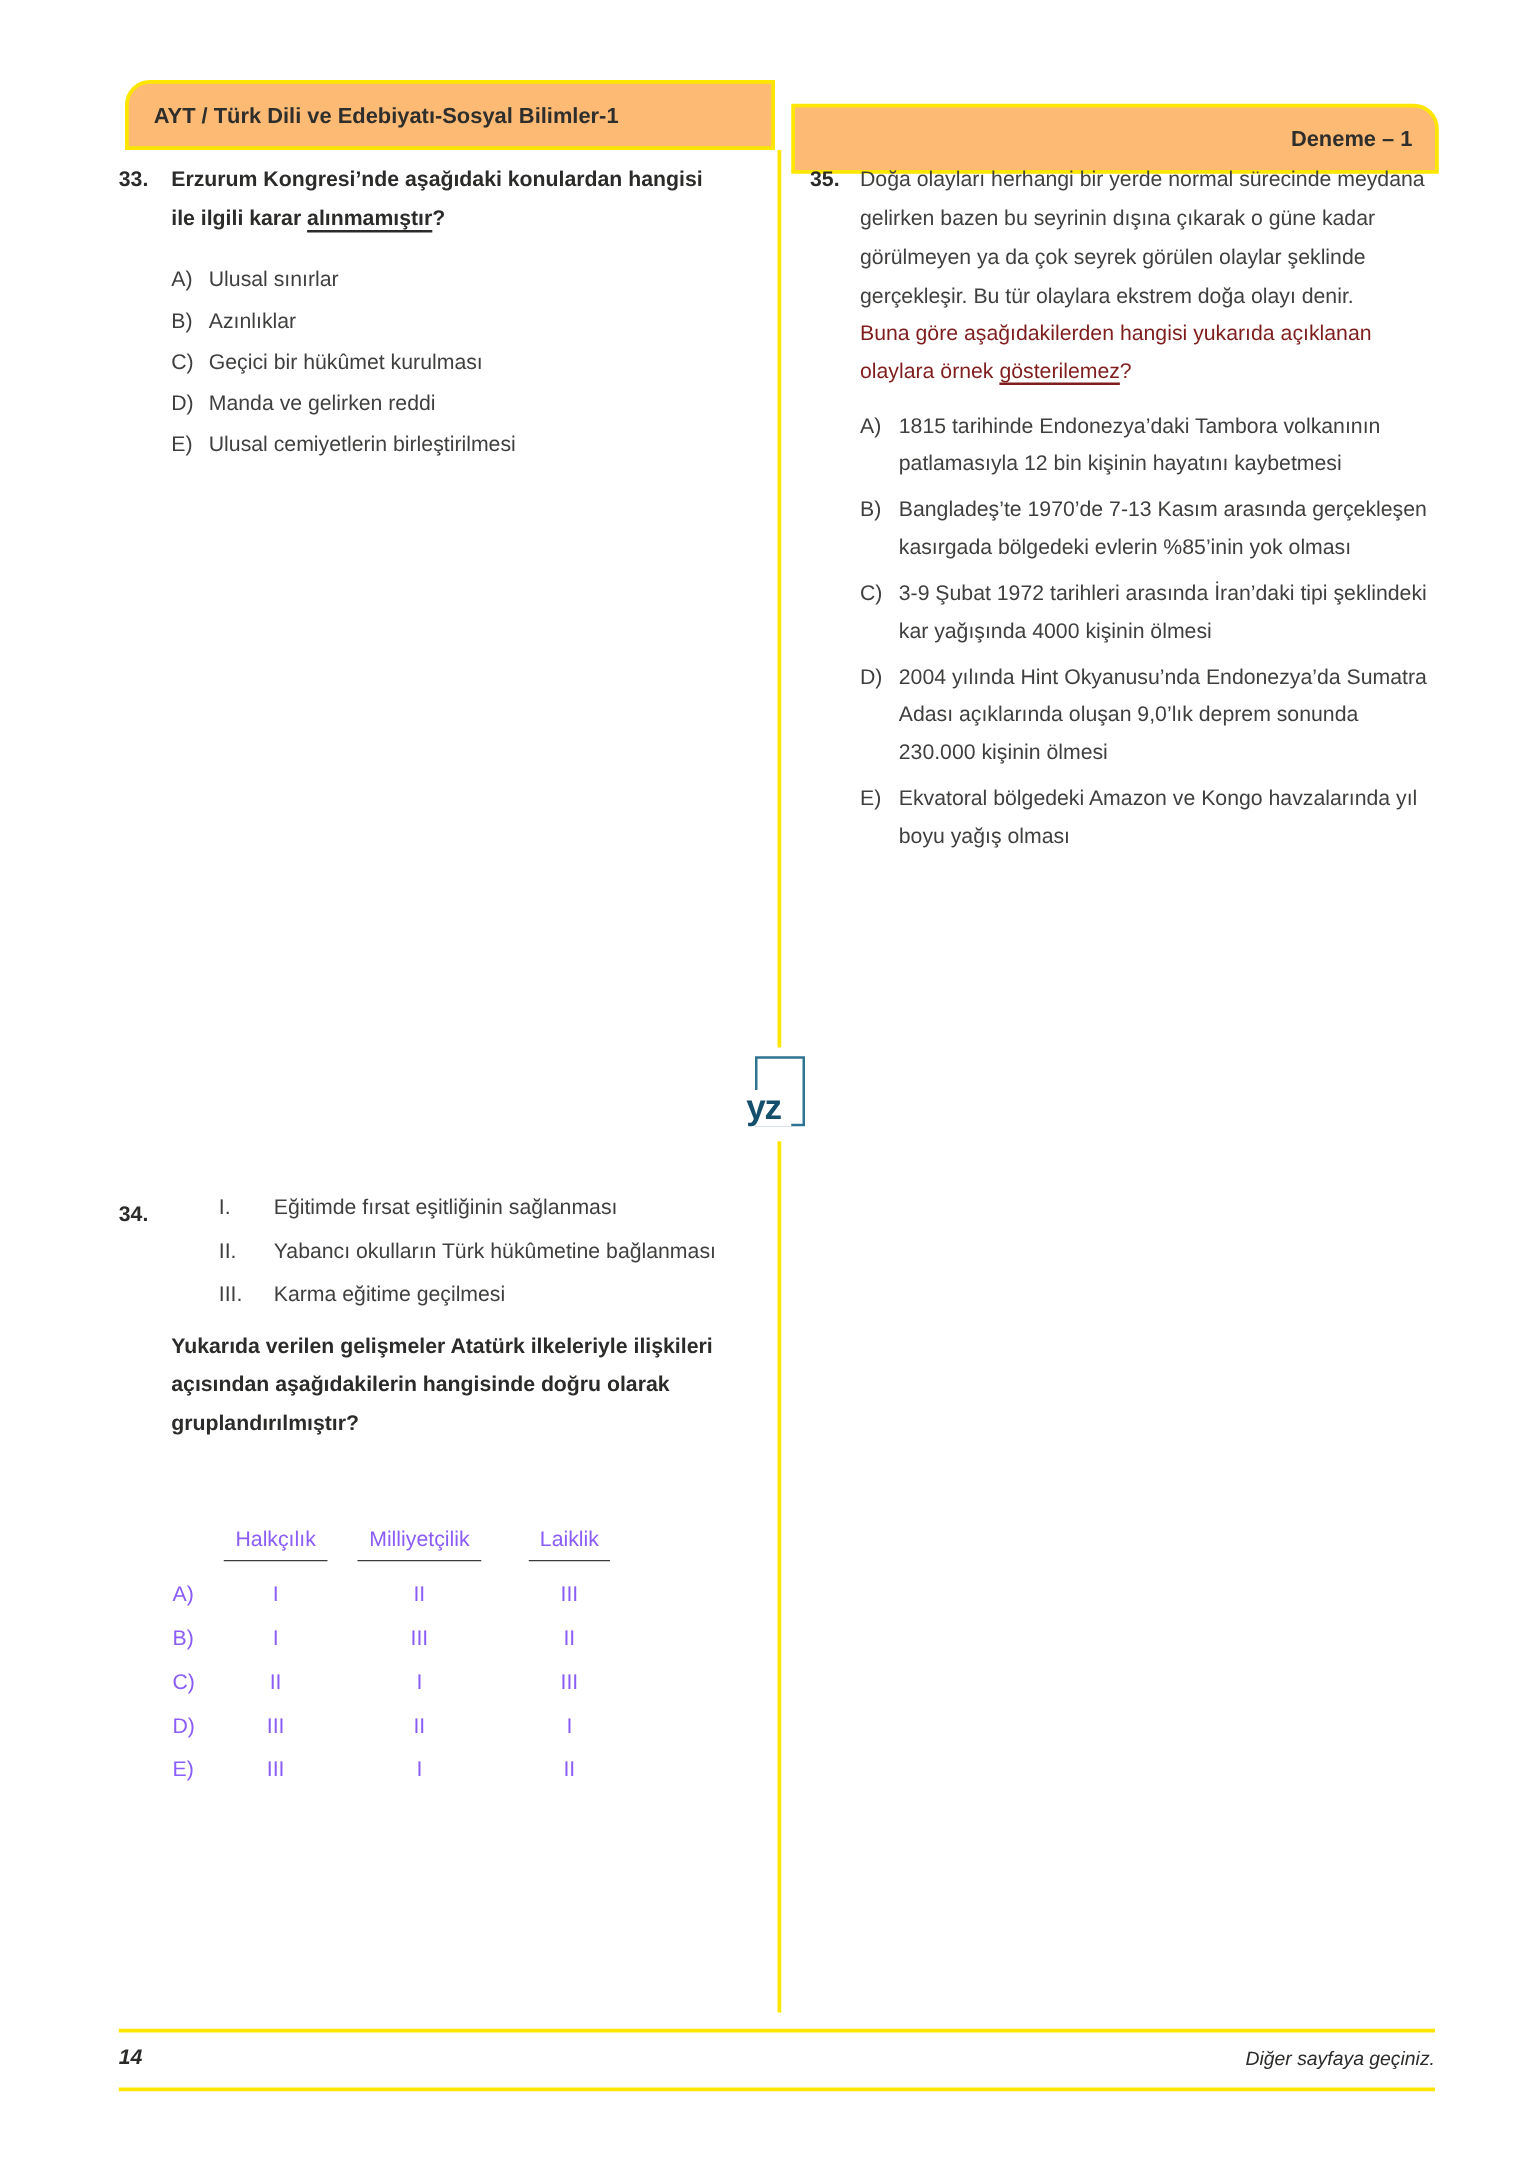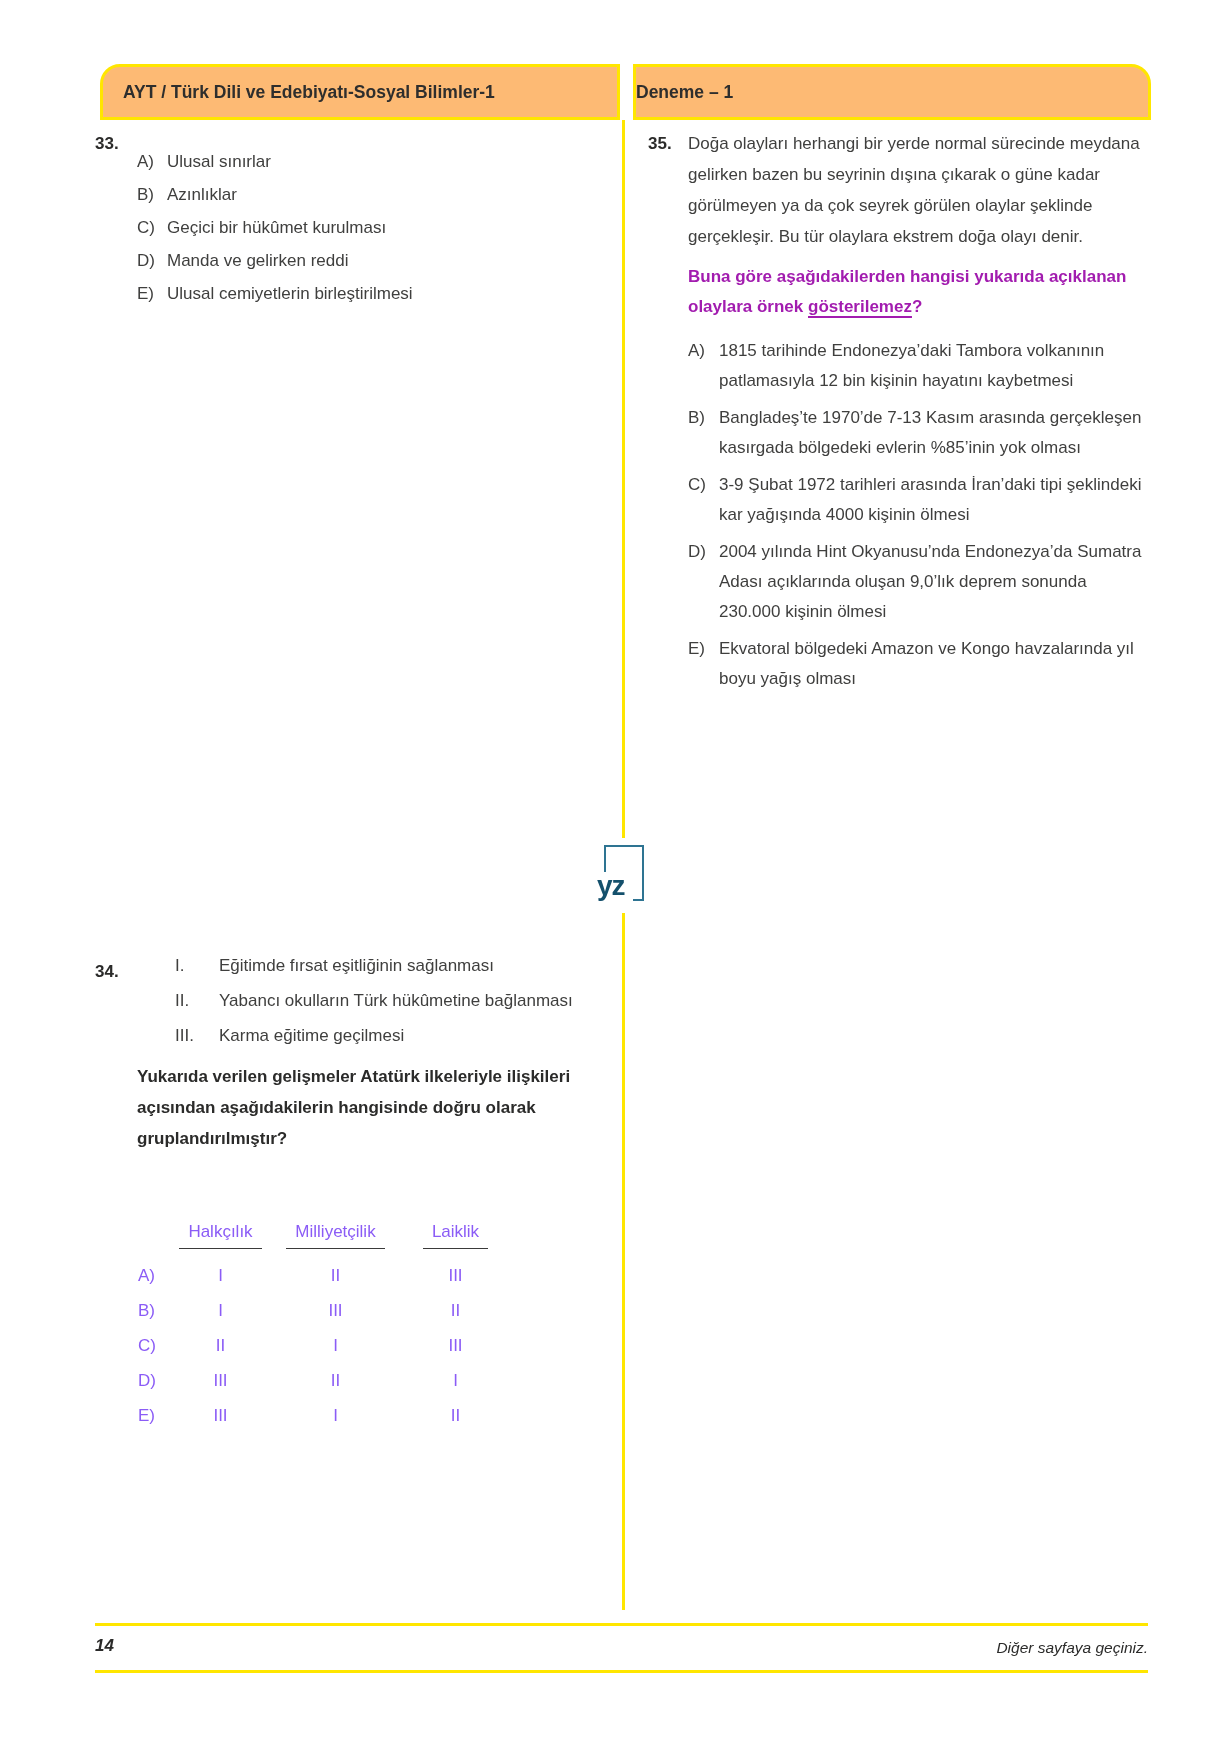--- a/index.html
+++ b/index.html
@@ -12,21 +12,21 @@
     overflow:hidden;
   }
   
   .hdr-box{
     position:absolute;top:64px;height:50px;
     border:3px solid #ffe600;background:#fdba74;
     display:flex;align-items:center;
     font-size:17.5px;font-weight:bold;color:#2e2e2d;
   }
   .hdr-left{left:100px;width:494px;border-top-left-radius:20px;padding-left:20px;}
-  .hdr-right{left:633px;width:494px;border-top-right-radius:20px;justify-content:flex-start;padding-right:18px;}
+  .hdr-right{left:633px;width:494px;border-top-right-radius:20px;justify-content:flex-end;padding-right:18px;margin-top:19px;}
   
   .vline{position:absolute;left:622px;width:3px;background:#ffe600;}
   .vline.seg1{top:120px;height:718px;}
   .vline.seg2{top:913px;height:697px;}
   .logo-rect{position:absolute;left:604px;top:845px;width:36px;height:52px;border:2px solid #2e7492;}
   .logo-text{
     position:absolute;left:597px;top:872px;width:36px;height:29px;
     background:#ffffff;
     font-weight:bold;font-size:28px;line-height:27px;letter-spacing:-1px;
     color:#14506c;
@@ -45,21 +45,21 @@
   
   .opts33{margin-top:24px;}
   .opts33 .opt{display:flex;line-height:20px;margin-bottom:13px;}
   .opts33 .opt-letter{flex:none;width:30px;}
   
   .opts35{margin-top:14px;}
   .opts35 .opt{display:flex;line-height:30px;margin-bottom:7px;}
   .opts35 .opt-letter{flex:none;width:31px;}
   
   .q35-body{line-height:31px;}
-  .q35-q{margin-top:10px;font-weight:bold;color:#a21caf;line-height:30px;}
+  .q35-q{font-weight:normal;color:#7f1d1d;line-height:30px;}
   
   .items34 .item{display:flex;line-height:20px;margin-bottom:15px;margin-left:38px;}
   .items34 .item-numeral{flex:none;width:44px;}
   .q34-q{margin-top:12px;font-weight:bold;color:#2b2b2a;line-height:31px;}
   
   .tbl34{
     position:absolute;left:138px;top:1222px;
     display:grid;grid-template-columns:30px 105px 125px 115px;
     font-size:17px;color:#8b5cf6;
   }
@@ -88,20 +88,21 @@
 
   <div class="vline seg1"></div>
   <div class="logo-rect"></div>
   <div class="logo-text">yz</div>
   <div class="vline seg2"></div>
 
   <div class="qblock" id="q33">
     <div class="qrow">
       <span class="qnum">33.</span>
       <div>
+        <div class="stem"><span>Erzurum Kongresi’nde aşağıdaki konulardan hangisi ile ilgili karar </span><span class="uline">alınmamıştır</span><span>?</span></div>
         <div class="opts33">
           <div class="opt">
             <span class="opt-letter">A)</span>
             <span class="opt-text">Ulusal sınırlar</span>
           </div>
           <div class="opt">
             <span class="opt-letter">B)</span>
             <span class="opt-text">Azınlıklar</span>
           </div>
           <div class="opt">

